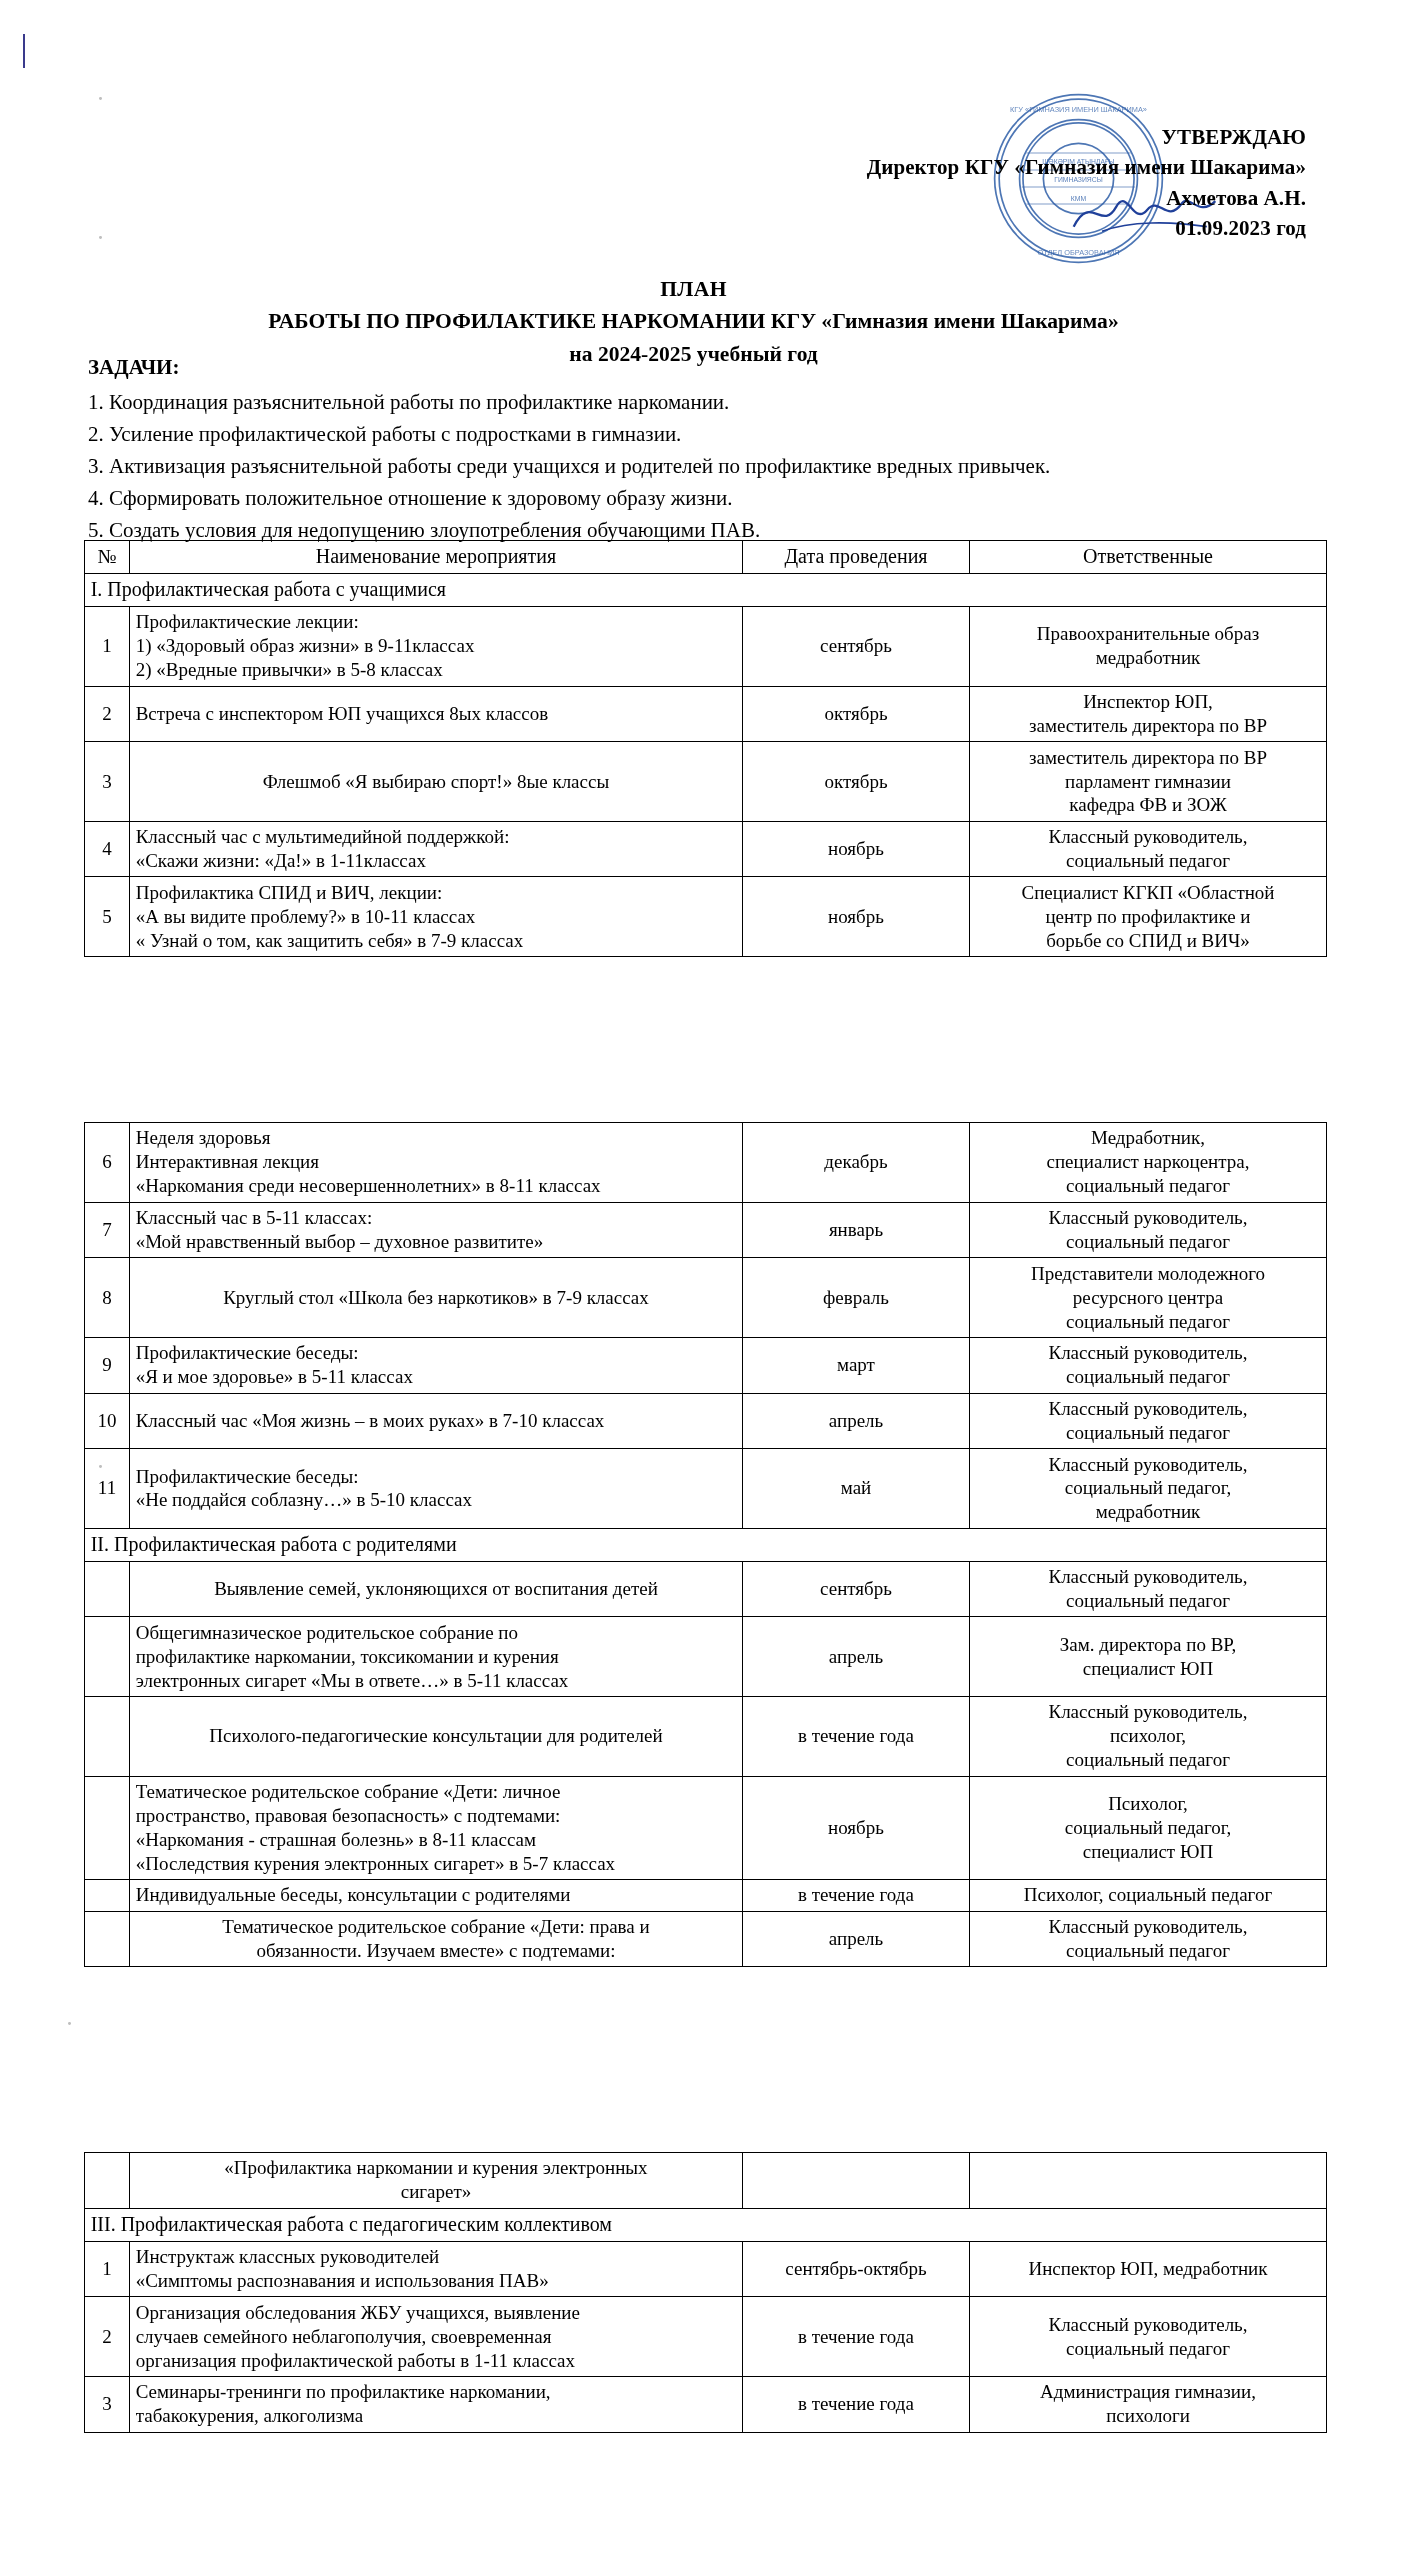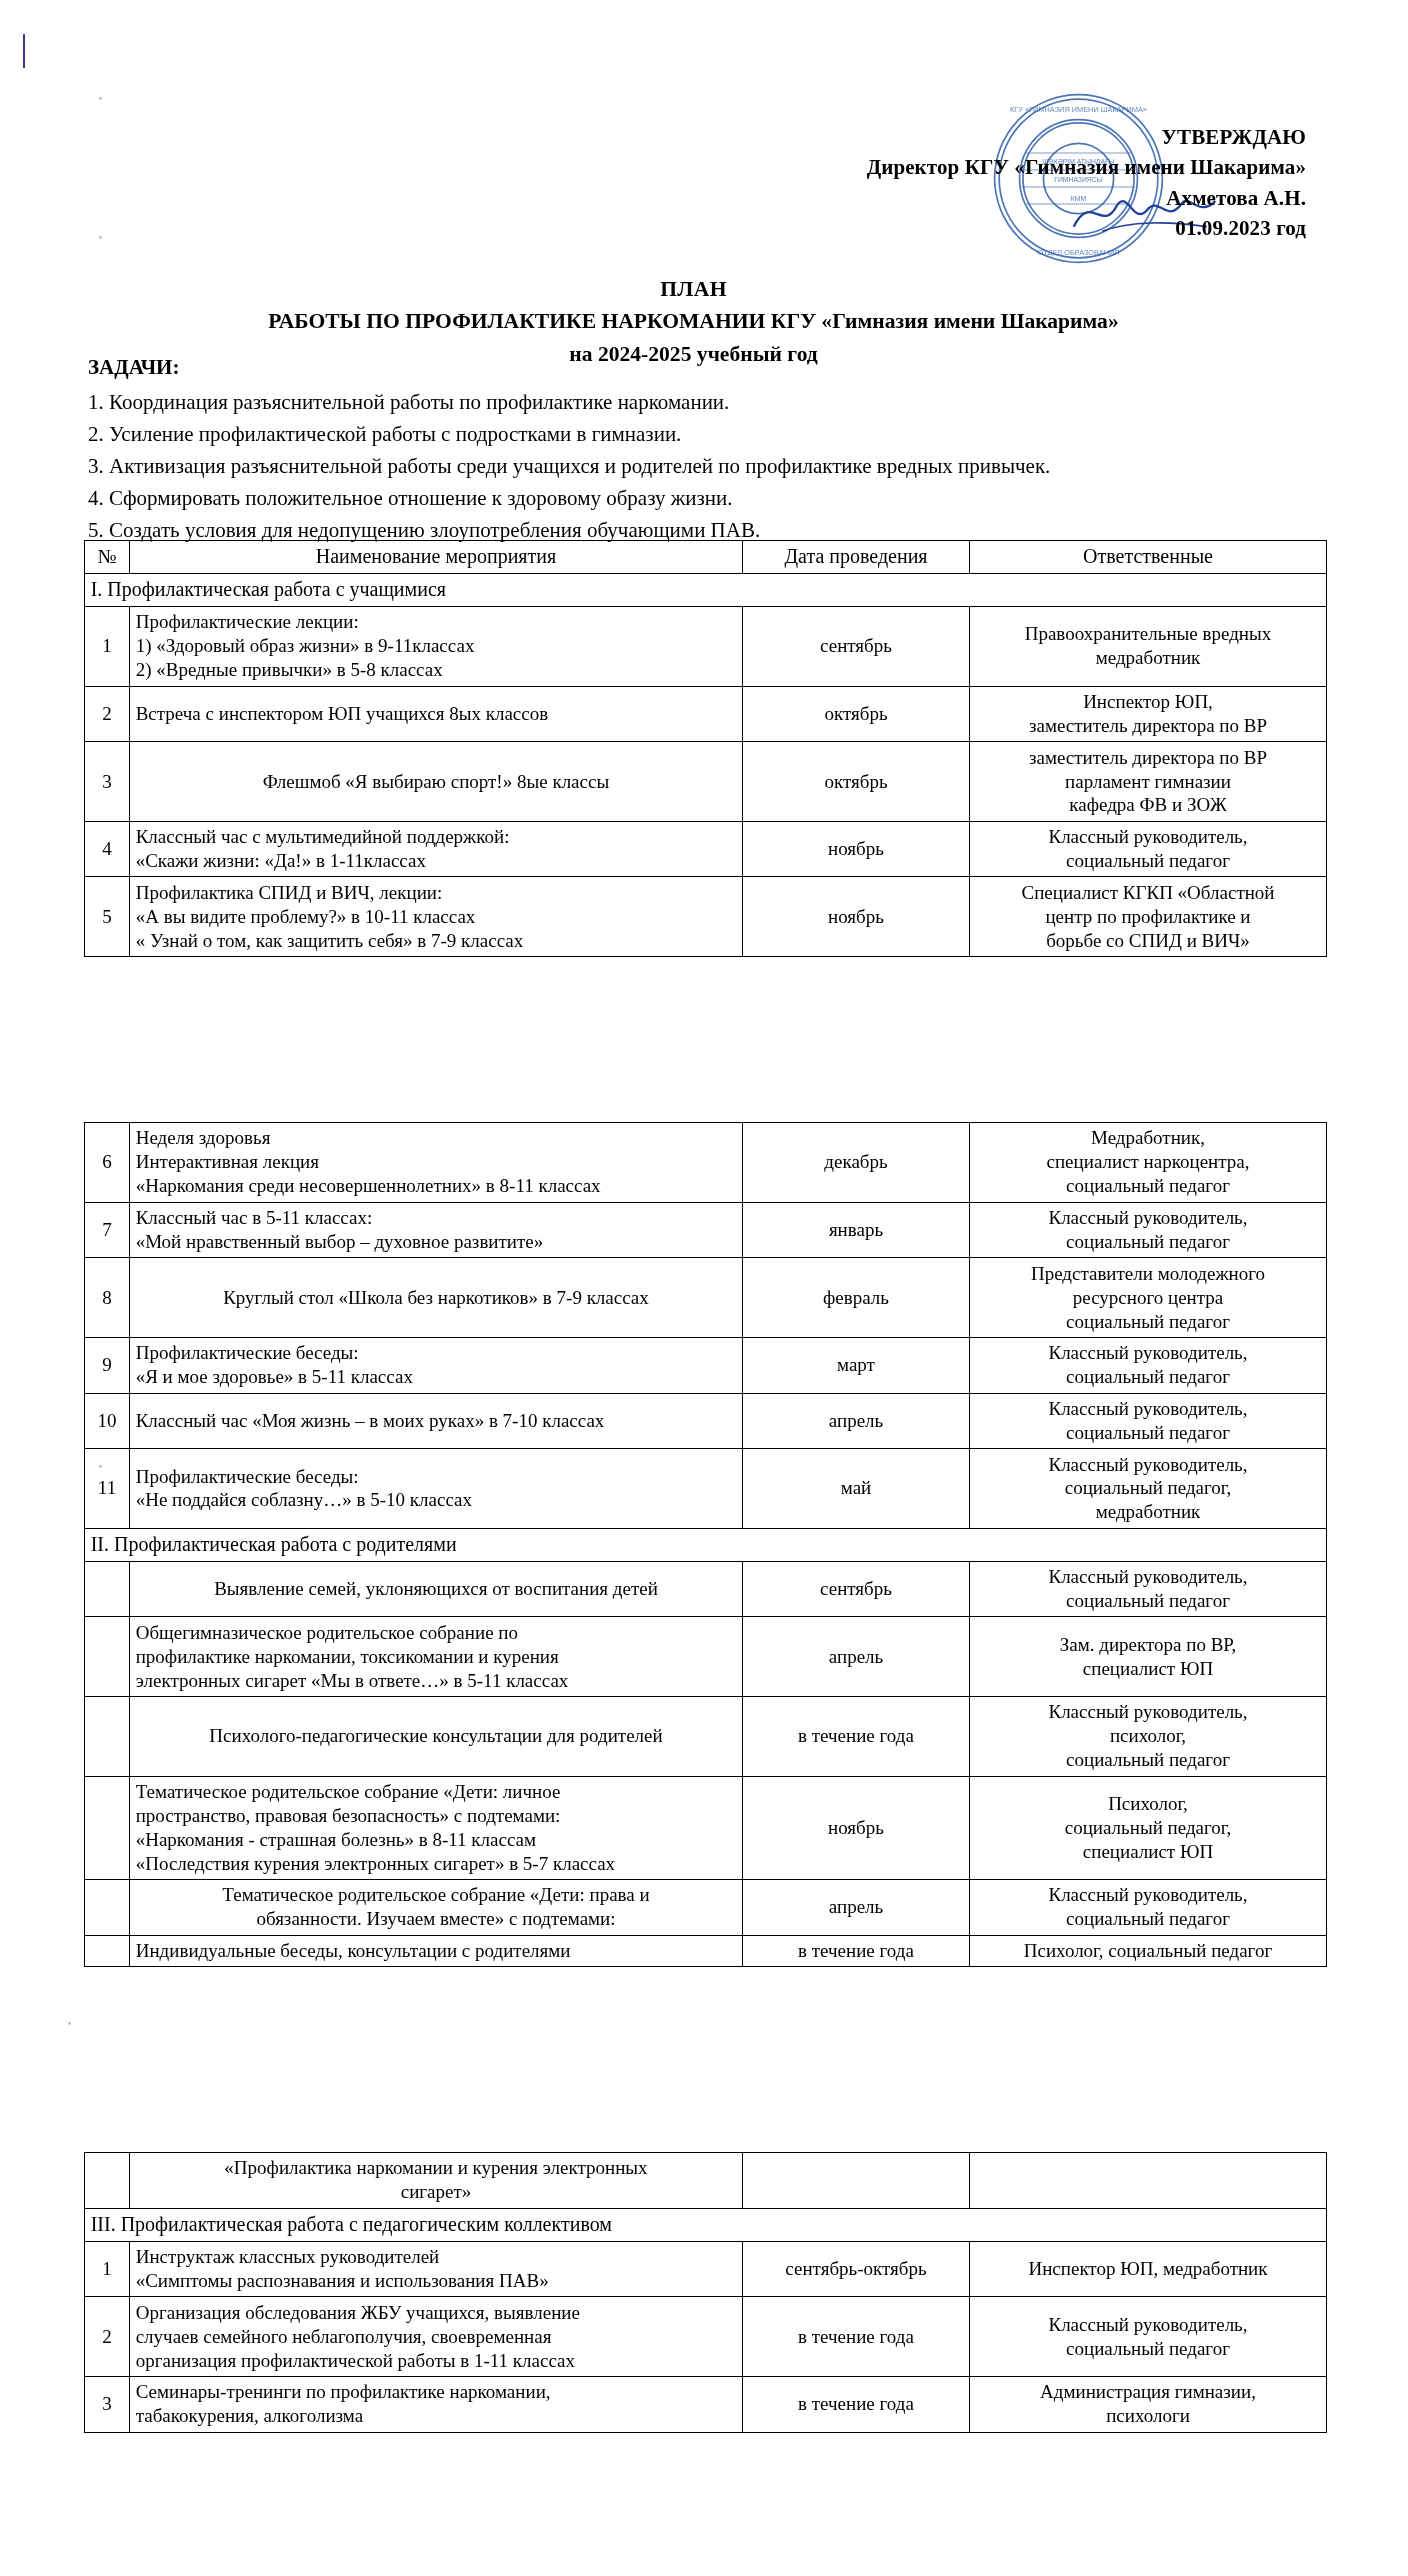--- a/index.html
+++ b/index.html
@@ -239,21 +239,21 @@
         </tr>
         <tr class="sec-row">
           <td colspan="4">I. Профилактическая работа с учащимися</td>
         </tr>
         <tr>
           <td class="c-num">1</td>
           <td class="c-name multi">Профилактические лекции:
 1) «Здоровый образ жизни»  в 9-11классах
 2) «Вредные привычки» в 5-8 классах</td>
           <td class="c-date">сентябрь</td>
-          <td class="c-resp multi">Правоохранительные вредных
+          <td class="c-resp multi">Правоохранительные образ
 медработник</td>
         </tr>
         <tr>
           <td class="c-num">2</td>
           <td class="c-name multi">Встреча с инспектором ЮП учащихся 8ых классов</td>
           <td class="c-date">октябрь</td>
           <td class="c-resp multi">Инспектор ЮП,
 заместитель директора по ВР</td>
         </tr>
         <tr>
@@ -378,31 +378,31 @@
 пространство, правовая безопасность» с подтемами:
 «Наркомания - страшная болезнь» в 8-11 классам
 «Последствия курения электронных сигарет» в 5-7 классах</td>
           <td class="c-date">ноябрь</td>
           <td class="c-resp multi">Психолог,
 социальный педагог,
 специалист ЮП</td>
         </tr>
         <tr>
           <td class="c-num"></td>
+          <td class="c-name">Индивидуальные беседы, консультации с родителями</td>
+          <td class="c-date">в течение года</td>
+          <td class="c-resp">Психолог, социальный педагог</td>
+        </tr>
+        <tr>
+          <td class="c-num"></td>
           <td class="center multi">Тематическое родительское собрание «Дети: права и
 обязанности. Изучаем вместе» с подтемами:</td>
           <td class="c-date">апрель</td>
           <td class="c-resp multi">Классный руководитель,
 социальный педагог</td>
-        </tr>
-        <tr>
-          <td class="c-num"></td>
-          <td class="c-name">Индивидуальные беседы, консультации с родителями</td>
-          <td class="c-date">в течение года</td>
-          <td class="c-resp">Психолог, социальный педагог</td>
         </tr>
       </tbody>
     </table>
   </div>
 
   <div class="table3-wrap">
     <table class="doc">
       <colgroup>
         <col style="width:45px">
         <col style="width:613px">

